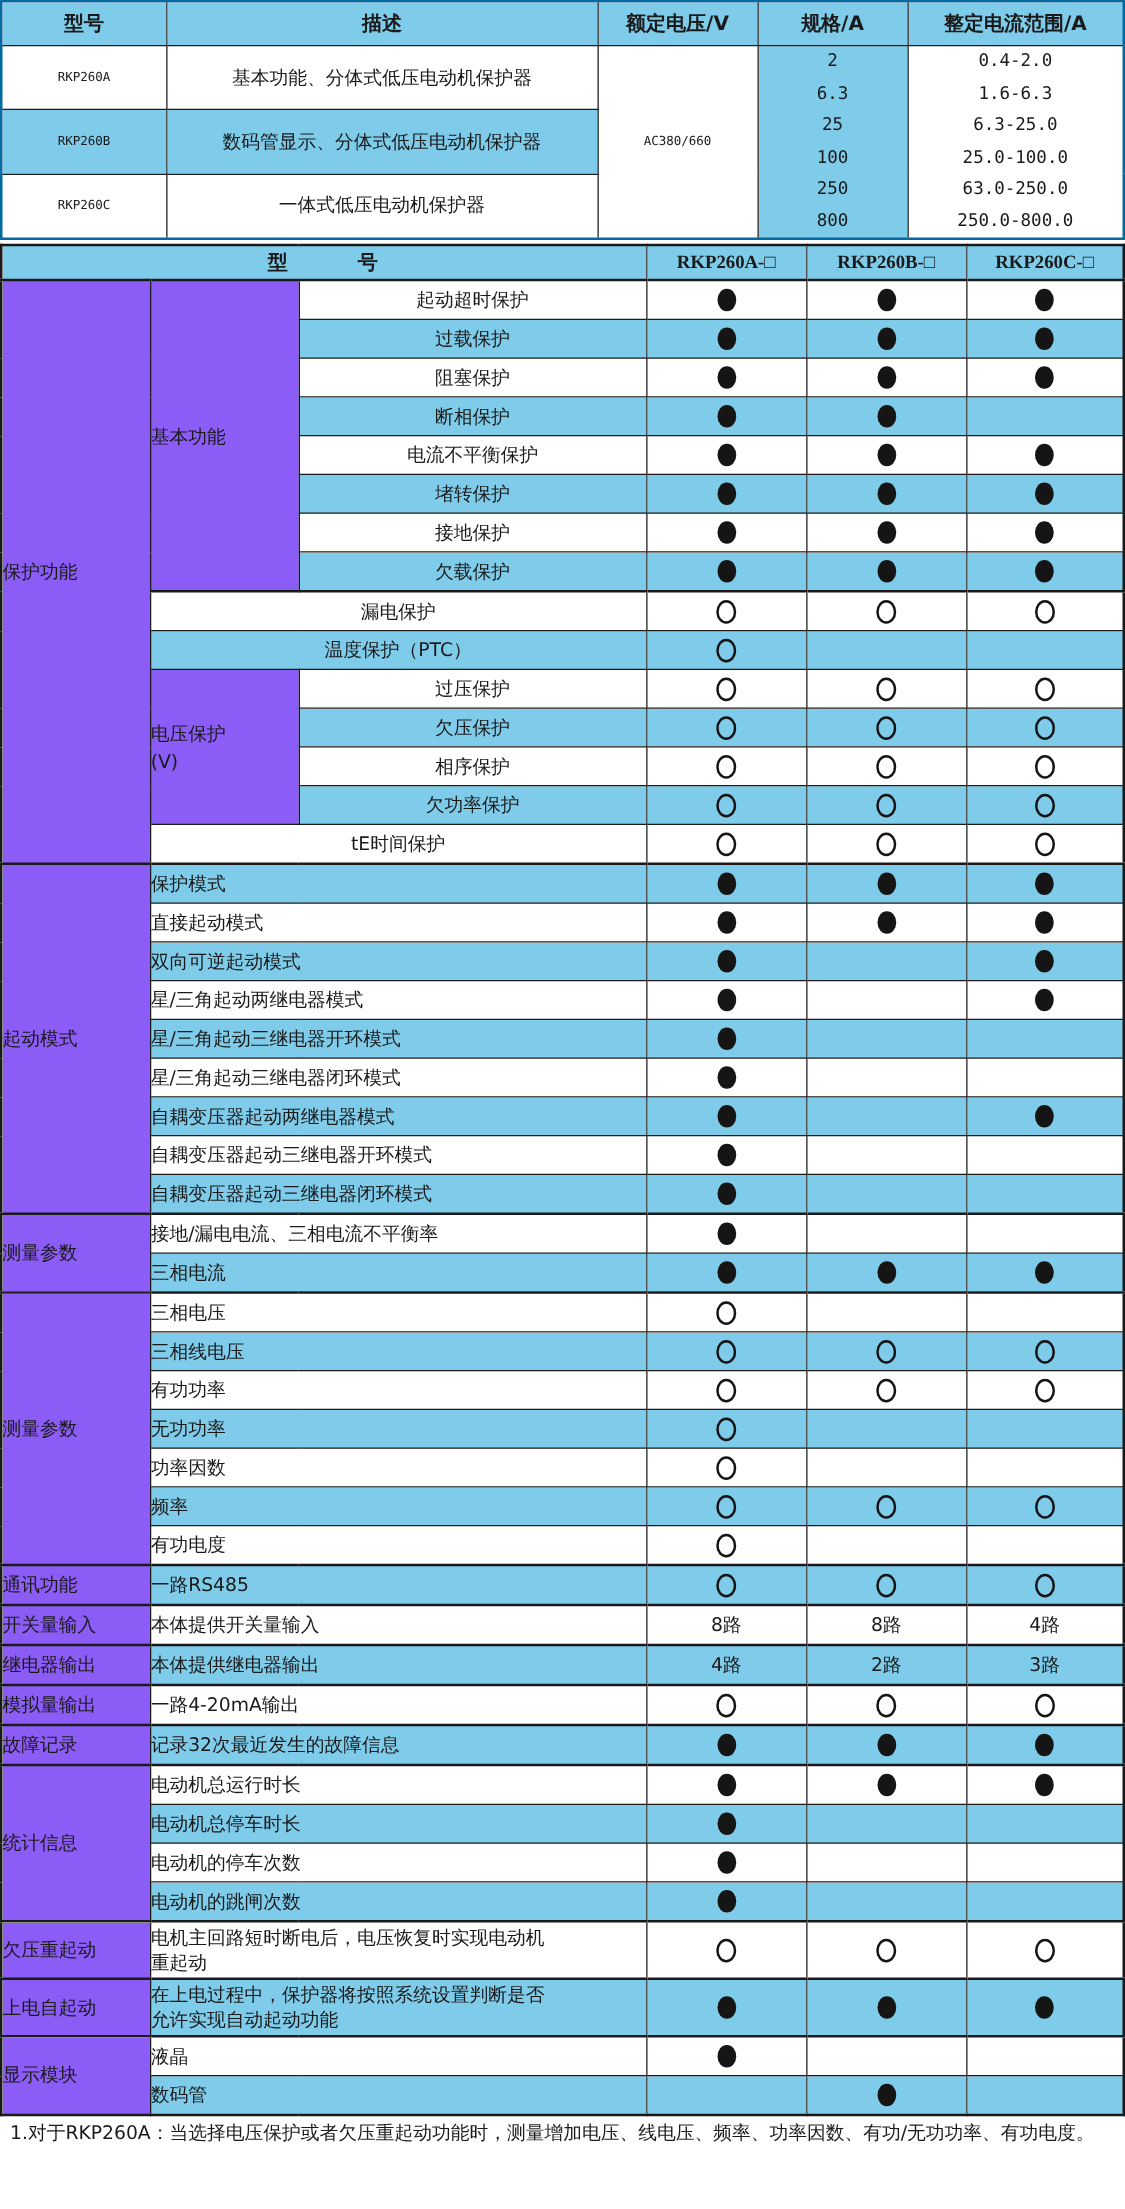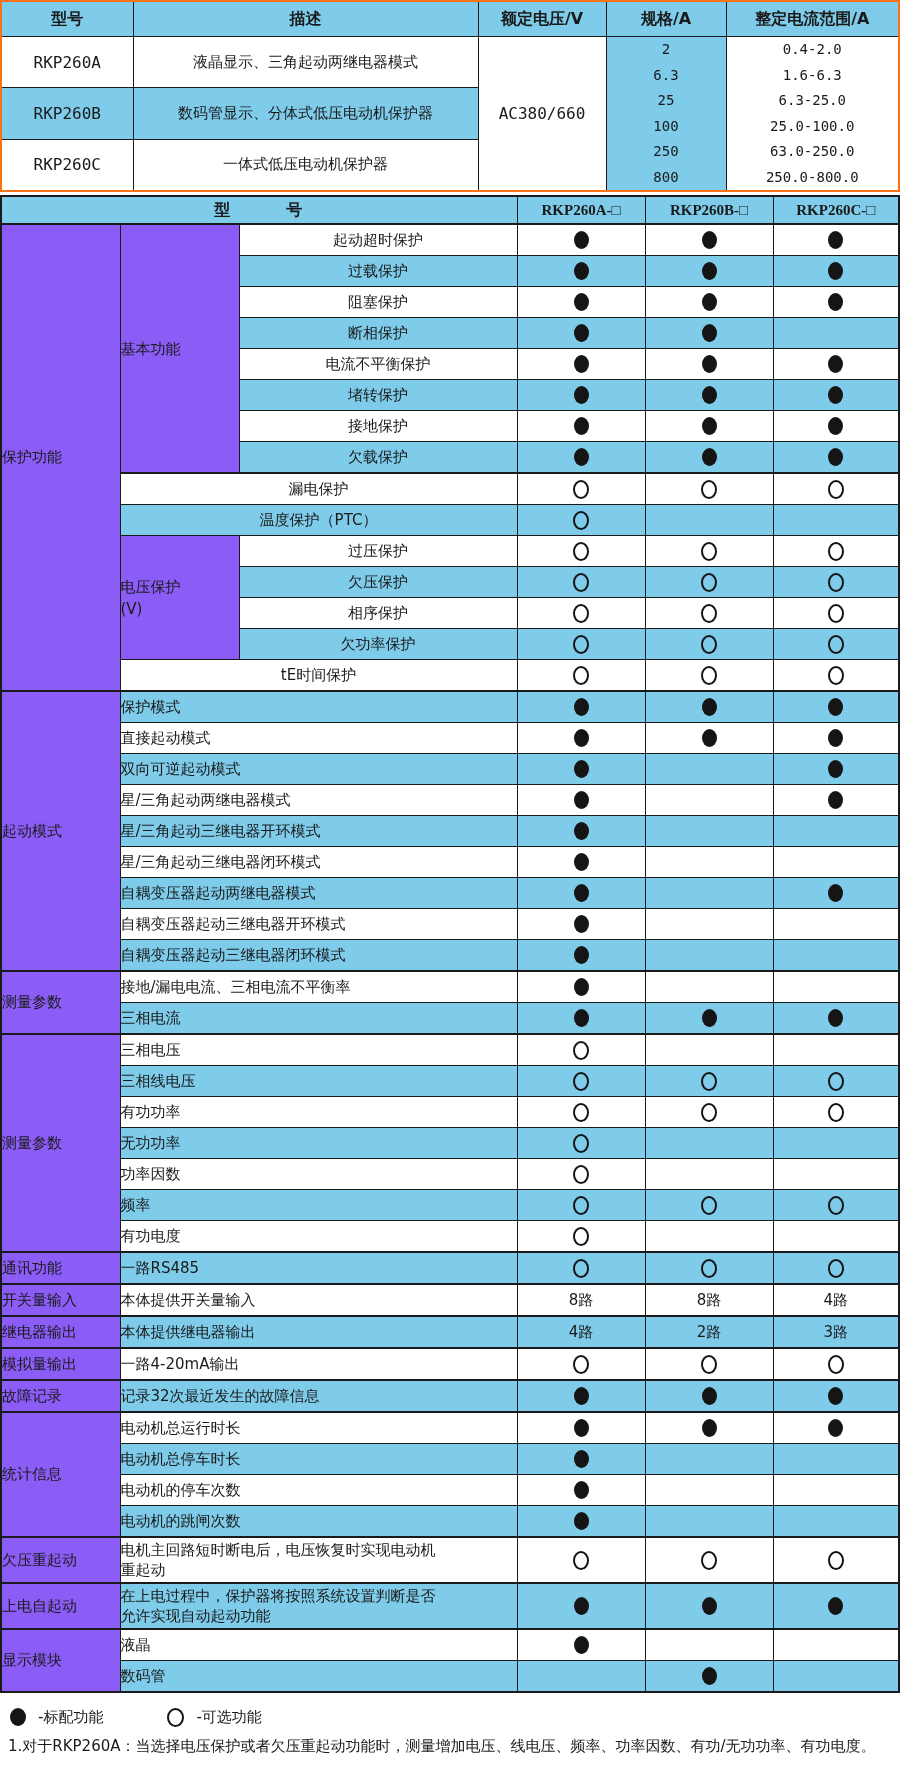--- a/index.html
+++ b/index.html
@@ -3,24 +3,24 @@
 <meta charset="utf-8">
 <style>
   html,body{margin:0;padding:0;background:#ffffff;}
   body{width:900px;font-family:"DejaVu Sans","Liberation Sans",sans-serif;color:#1a1a1a;}
   .page{width:900px;}
 
   table{border-collapse:collapse;table-layout:fixed;width:898px;}
   td,th{border:1px solid #1a1a1a;vertical-align:middle;padding:0;overflow:hidden;}
 
   
-  #spec-table{border:2px solid #f97316;}
+  #spec-table{border:2px solid #0369a1;}
   #spec-table th{height:34px;background:#7ECBEA;font-size:16px;font-weight:bold;text-align:center;}
   #spec-table td{height:50px;text-align:center;font-size:15px;}
-  #spec-table .mono{font-family:"DejaVu Sans Mono","Liberation Mono",monospace;font-size:16px;}
+  #spec-table .mono{font-family:"DejaVu Sans Mono","Liberation Mono",monospace;font-size:10px;}
   #spec-table tr.row-blue td.cell-band{background:#7ECBEA;}
   #spec-table td.stack-cell{height:auto;padding:0;}
   .stack div{height:25.5px;line-height:25.5px;text-align:center;
              font-family:"DejaVu Sans Mono","Liberation Mono",monospace;font-size:14px;}
   td.spec-col{background:#7ECBEA;}
 
   
   #feature-matrix{border:2px solid #1a1a1a;margin-top:3px;}
   #feature-matrix thead th{height:26px;background:#7ECBEA;font-weight:bold;font-family:Liberation Serif, serif;}
   th.mx-title{font-size:16px;letter-spacing:2px;}
@@ -71,21 +71,21 @@
     <tbody>
         <tr>
       <th>型号</th>
       <th>描述</th>
       <th>额定电压/V</th>
       <th>规格/A</th>
       <th>整定电流范围/A</th>
     </tr>
     <tr>
       <td class="mono cell-band">RKP260A</td>
-      <td class="cell-band">液晶显示、三角起动两继电器模式</td>
+      <td class="cell-band">基本功能、分体式低压电动机保护器</td>
       <td class="mono" rowspan="3">AC380/660</td>
       <td class="stack-cell spec-col" rowspan="3">
         <div class="stack">
           <div>2</div>
           <div>6.3</div>
           <div>25</div>
           <div>100</div>
           <div>250</div>
           <div>800</div>
         </div>
@@ -418,26 +418,19 @@
         </tr>
         <tr class="bg-b mid">
           <td class="fc left" colspan="2">数码管</td>
           <td class="val"></td>
           <td class="val"><span class="dot-f"></span></td>
           <td class="val"></td>
         </tr>
       </tbody>
   </table>
 
-  <div class="legend">
-    <span class="dot-f"></span>
-    <span class="lg-text">-标配功能</span>
-    <span class="gap"></span>
-    <span class="dot-o"></span>
-    <span class="lg-text">-可选功能</span>
-  </div>
 
   <div class="notes">
     <div class="note-line">1.对于RKP260A：当选择电压保护或者欠压重起动功能时，测量增加电压、线电压、频率、功率因数、有功/无功功率、有功电度。</div>
 
   </div>
 
 </div>
 
 </body></html>

